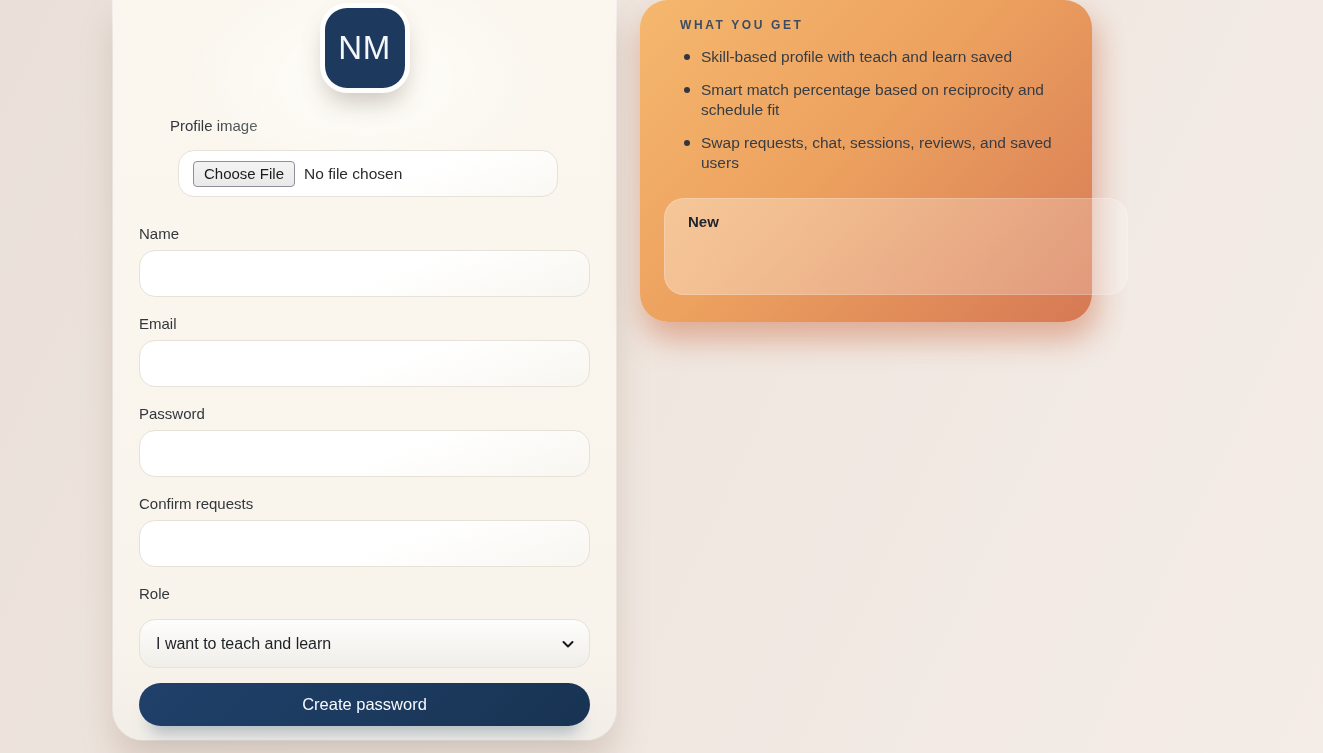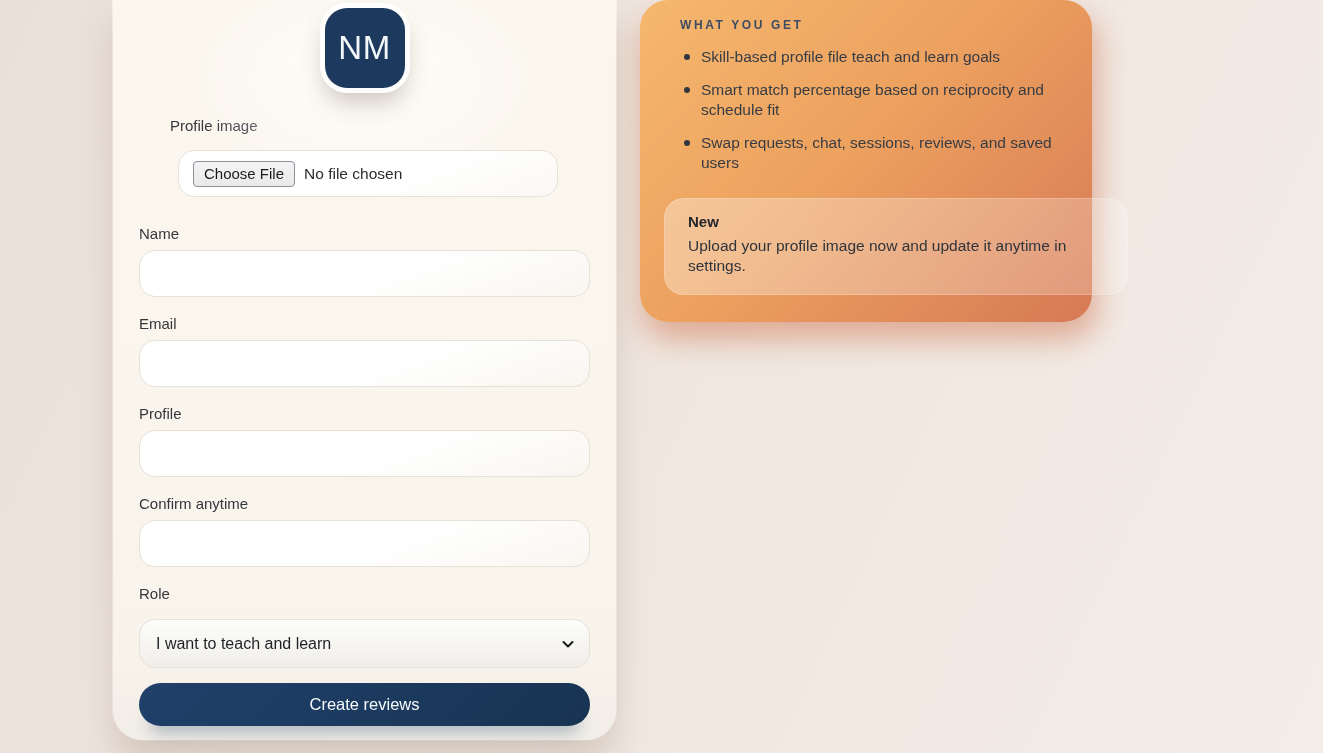--- a/index.html
+++ b/index.html
@@ -122,50 +122,49 @@
       <label class="label">Name</label>
       <input class="text-input" type="text" value="" style="">
     </div>
 
     <div class="field-group">
       <label class="label">Email</label>
       <input class="text-input" type="text" value="" style="">
     </div>
 
     <div class="field-group">
-      <label class="label">Profile</label>
+      <label class="label">Password</label>
       <input class="text-input" type="password" value="" style="">
     </div>
 
     <div class="field-group">
-      <label class="label">Confirm anytime</label>
+      <label class="label">Confirm requests</label>
       <input class="text-input" type="password" value="" style="">
     </div>
 
     <div class="field-group">
       <label class="label">Role</label>
       <div class="select">
         <span class="select-value">I want to teach and learn</span>
         <span class="chevron">
           <svg width="14" height="14" viewBox="0 0 14 14">
             <path d="M2.5 5 L7 9.5 L11.5 5" fill="none" stroke="#16181c" stroke-width="2" stroke-linecap="round" stroke-linejoin="round"></path>
           </svg>
         </span>
       </div>
     </div>
 
-    <button class="submit">Create reviews</button>
+    <button class="submit">Create password</button>
   </section>
 
   <aside class="benefits">
     <div class="benefits-heading">WHAT YOU GET</div>
     <ul class="benefits-list">
-      <li>Skill-based profile file teach and learn goals</li>
+      <li>Skill-based profile with teach and learn saved</li>
       <li>Smart match percentage based on reciprocity and schedule fit</li>
       <li>Swap requests, chat, sessions, reviews, and saved users</li>
     </ul>
     <div class="callout">
       <div class="callout-title">New</div>
-      <div class="callout-body">Upload your profile image now and update it anytime in settings.</div>
     </div>
   </aside>
 
 </div>
 
 </body></html>

